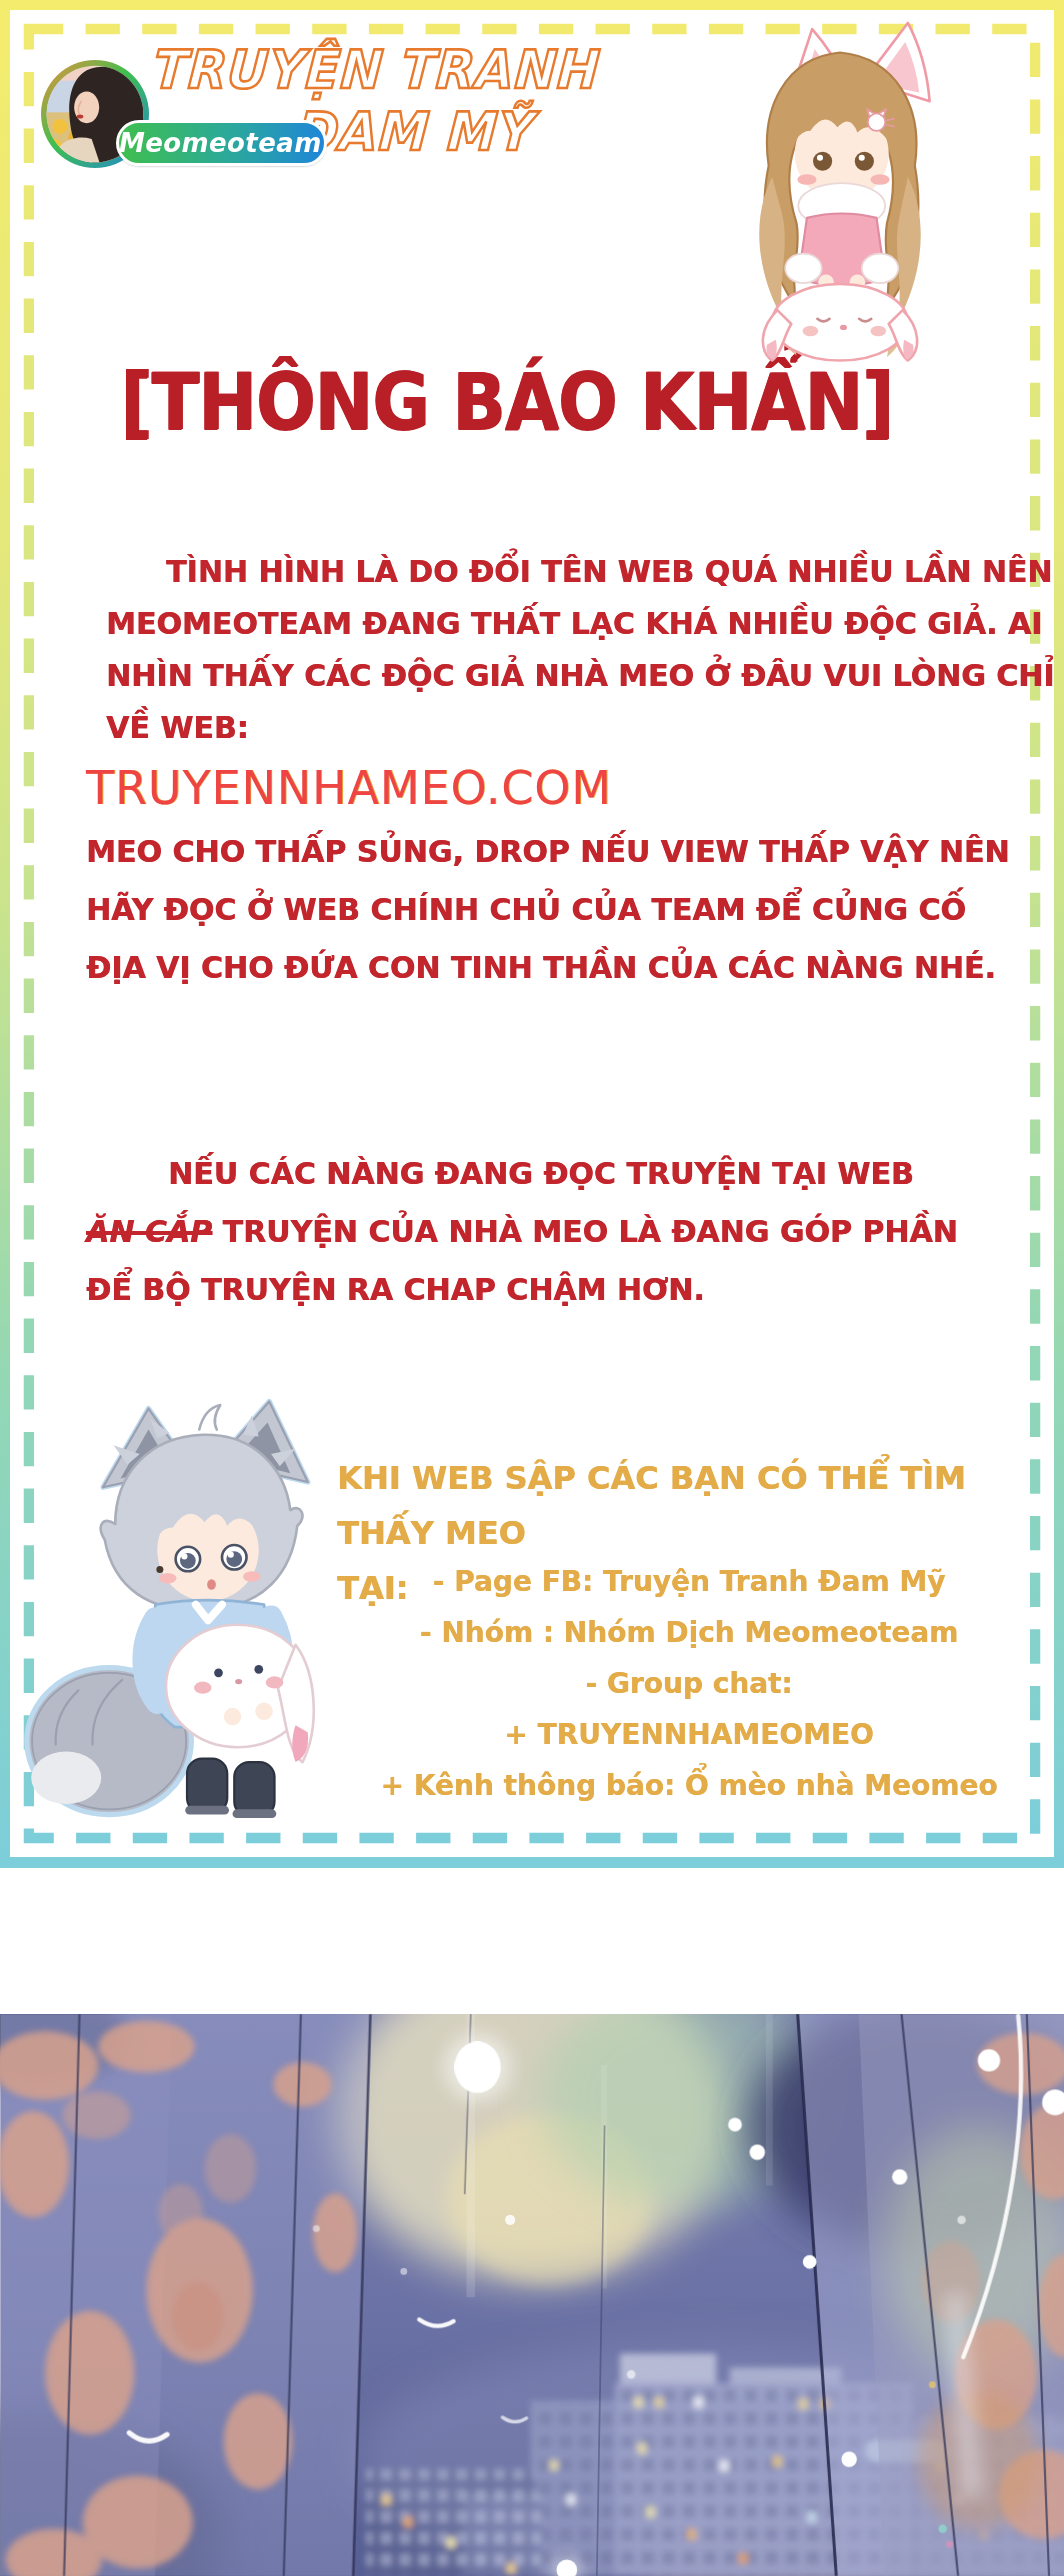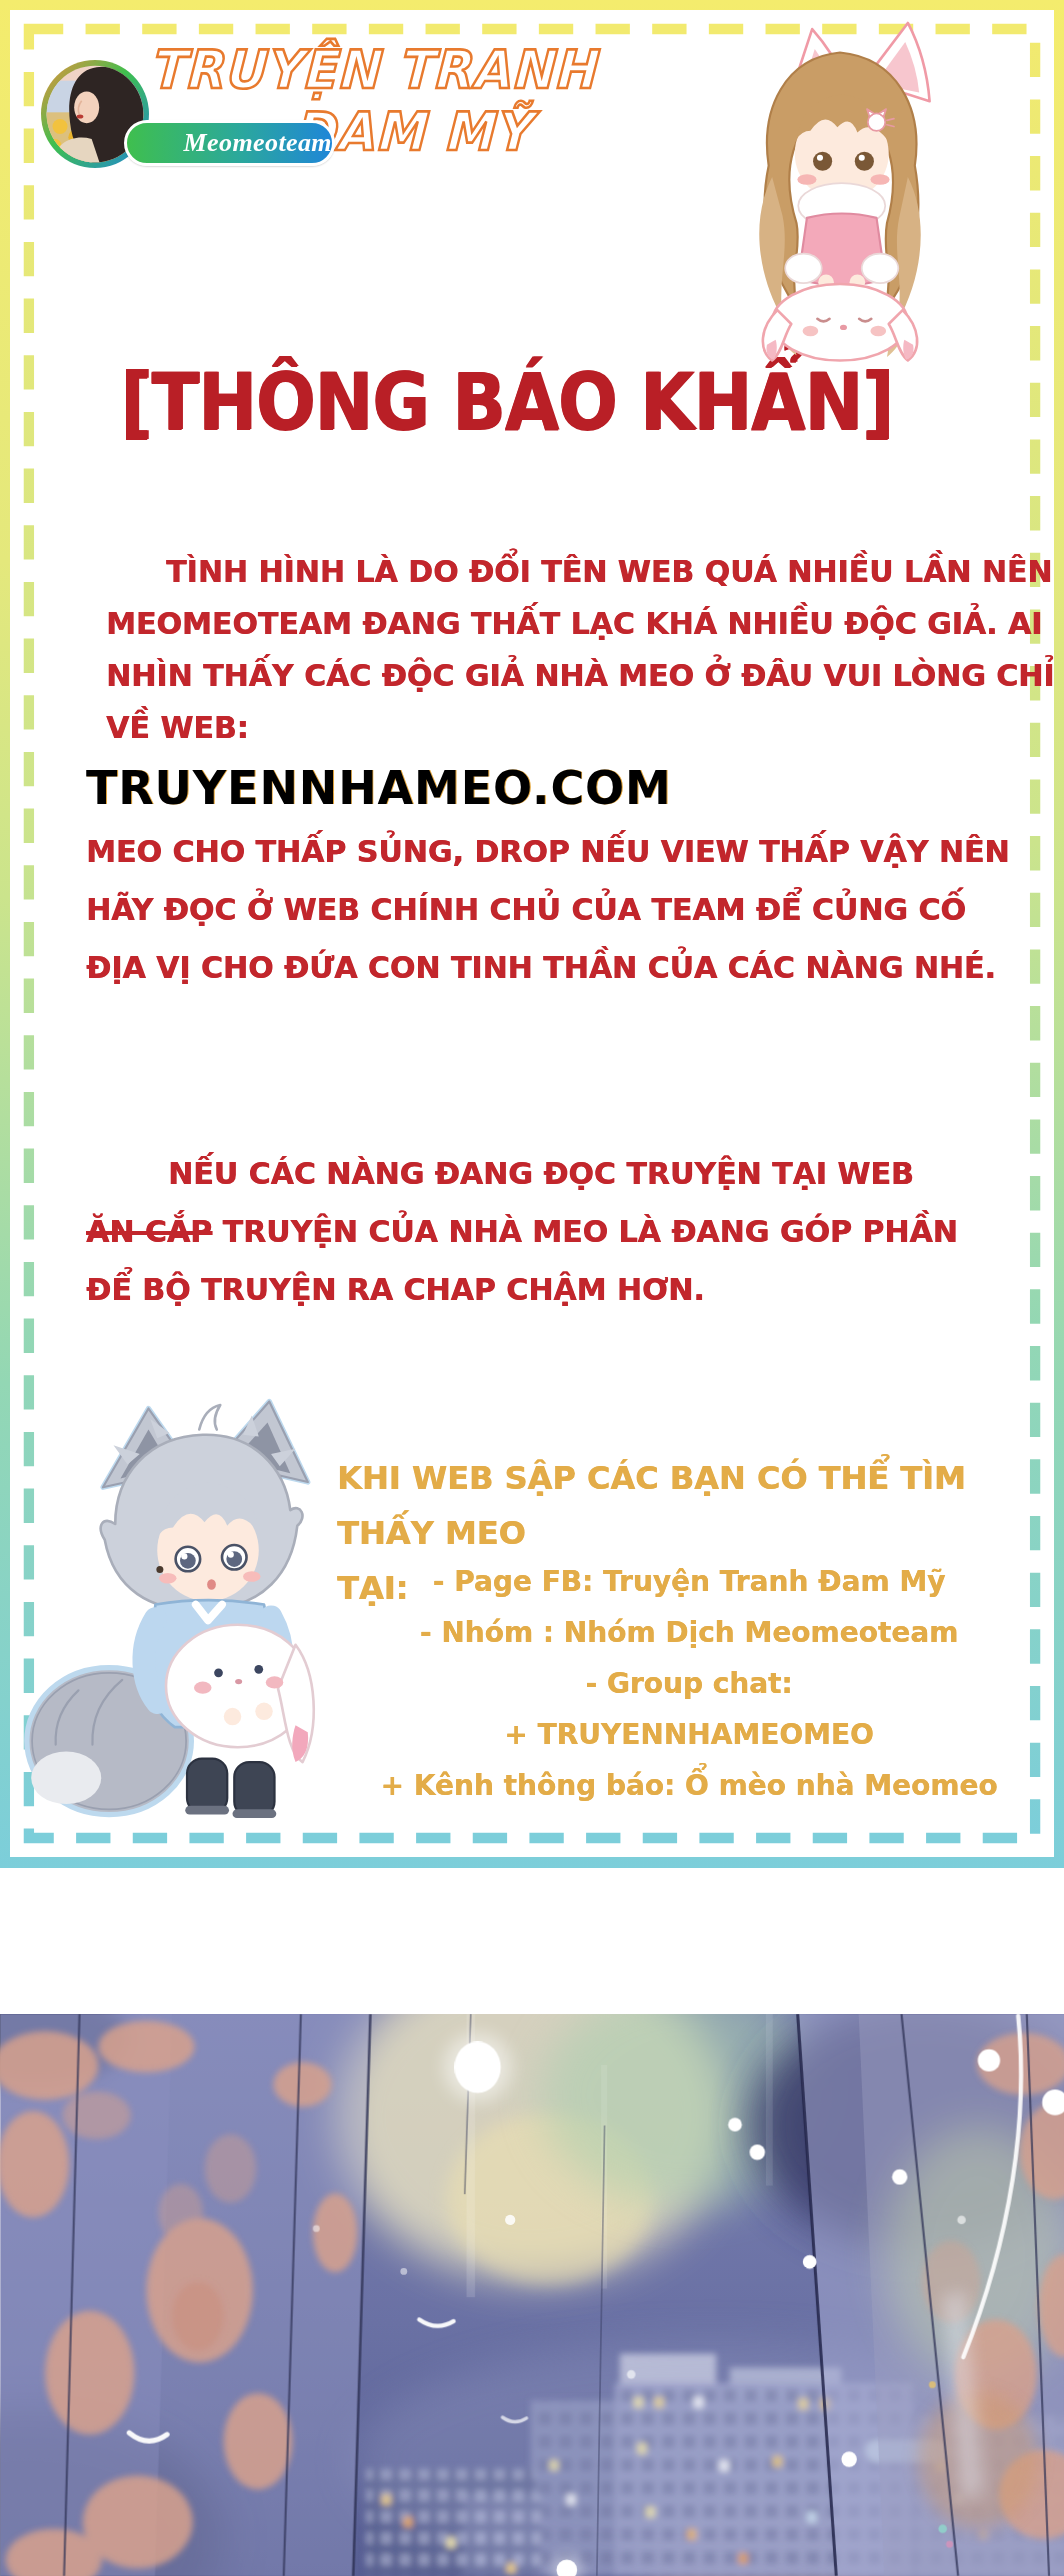--- a/index.html
+++ b/index.html
@@ -7,24 +7,24 @@
         font-family:"DejaVu Sans","Liberation Sans",sans-serif;}
   
   .frame-bg{position:absolute;left:0;top:0;width:1065px;height:1868px;
     background:linear-gradient(180deg,#F4EC6D 0%,#E4E87C 30%,#CBE48C 48%,#93D7B4 74%,#7CCEDA 100%);}
   .card{position:absolute;left:10.3px;top:10.3px;width:1044px;height:1847px;background:#ffffff;}
   .dash-svg{position:absolute;left:10.3px;top:10.3px;z-index:2;}
   
   .avatar-ring{position:absolute;left:41px;top:60px;width:108px;height:108px;border-radius:50%;
     background:linear-gradient(135deg,#f0903c 0%,#3FBF4E 45%,#1F86D8 100%);padding:4.3px;box-sizing:border-box;z-index:4;}
   .avatar-ring svg{display:block;border-radius:50%;}
-  .badge{position:absolute;left:124px;top:120px;width:211px;height:46px;border-radius:24px;z-index:5;
+  .badge{position:absolute;left:116px;top:120px;width:211px;height:46px;border-radius:24px;z-index:5;
     background:linear-gradient(90deg,#3FBF4E 0%,#2BA89C 55%,#1F86D8 100%);
-    border:3.4px solid #ffffff;box-sizing:border-box;display:flex;align-items:center;justify-content:flex-end;
-    box-shadow:0 0.9px 1.7px rgba(0,0,0,.15);font-family:Liberation Serif, serif;}
+    border:3.4px solid #ffffff;box-sizing:border-box;display:flex;align-items:center;justify-content:flex-start;
+    box-shadow:0 0.9px 1.7px rgba(0,0,0,.15);}
   .badge span{color:#ffffff;font-style:italic;font-weight:bold;font-size:26px;letter-spacing:0.4px;}
   .logo-text{position:absolute;z-index:3;font-style:italic;font-weight:bold;letter-spacing:0.9px;
     color:#E87A2E;transform:skewX(-4deg) scaleX(.94);transform-origin:left top;white-space:nowrap;}
   @supports (-webkit-text-stroke: 1px black){
     .logo-text{color:#ffffff;-webkit-text-stroke:2.6px #E87A2E;}
   }
   .logo-l1{left:156px;top:39px;font-size:53px;}
   .logo-l2{left:299px;top:101px;font-size:53px;}
   .mascot-top{position:absolute;left:726px;top:15.5px;z-index:6;}
   .mascot-bottom{position:absolute;left:15.5px;top:1384px;z-index:6;}
@@ -34,23 +34,23 @@
     transform:scaleY(1.12);transform-origin:center top;
     text-shadow:1.3px 0 0 #B91F26,0 0.9px 0 #B91F26;}
   .para{position:absolute;left:86px;width:919px;z-index:4;color:#C2262C;font-weight:bold;}
   .para .ln{font-size:30px;line-height:58px;white-space:nowrap;
     text-shadow:0.6px 0 0 #C2262C;}
   .para1{top:546px;margin-left:20px;} .para1 .ln{line-height:52px;}
   .para2{top:823px;}
   .para3{top:1145px;}
   .indent{padding-left:60px;}
   .indent2{padding-left:82px;}
-  .website{position:absolute;left:86px;top:761px;z-index:4;color:#000000;font-weight:bold;
+  .website{position:absolute;left:86px;top:761px;z-index:4;color:#ef4444;font-weight:normal;
     font-size:46px;letter-spacing:0.9px;text-shadow:0.9px 0 0 #E5A73D;}
-  .struck{text-decoration:line-through;text-decoration-thickness:4.3px;}
+  .struck{text-decoration:line-through;text-decoration-thickness:4.3px;font-style:italic;}
   
   .contact-heading{position:absolute;left:337px;top:1451px;width:687px;z-index:4;color:#E3AC48;
     font-weight:bold;font-size:32px;line-height:55px;text-shadow:0.6px 0 0 #E3AC48;}
   .contact-list{position:absolute;left:337px;top:1556px;width:704px;z-index:4;color:#E3AC48;
     font-weight:bold;font-size:28px;text-align:center;}
   .contact-list .item{line-height:51px;white-space:nowrap;text-shadow:0.4px 0 0 #E3AC48;}
   
   .comic{position:absolute;left:0;top:2014px;width:1065px;height:562px;z-index:1;}
 </style>
 </head>

